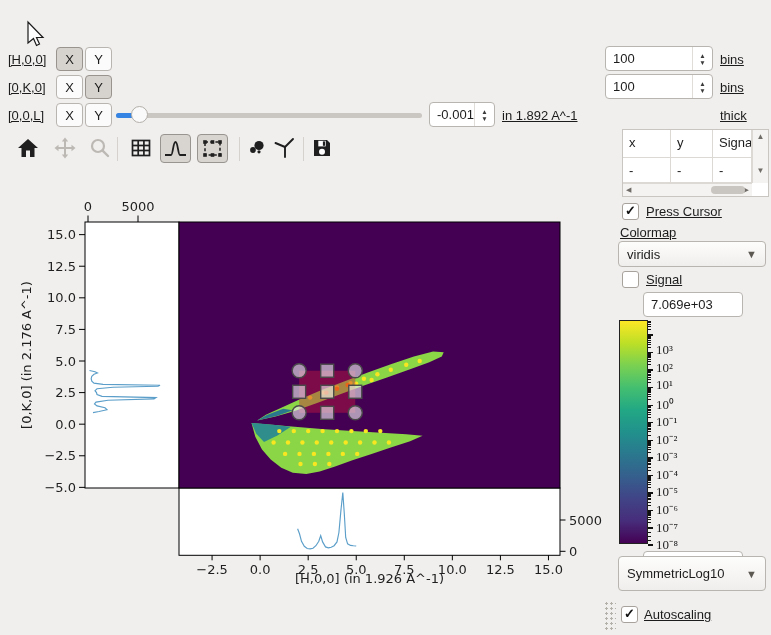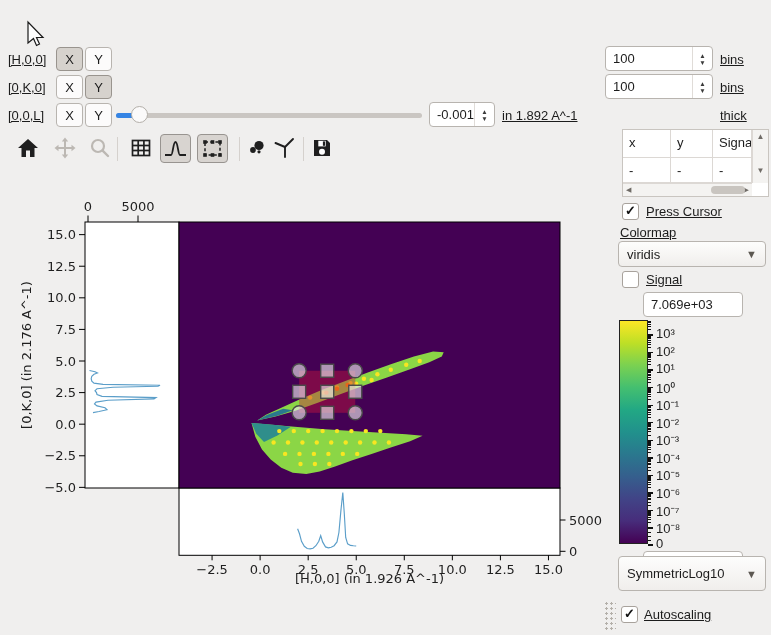--- a/index.html
+++ b/index.html
@@ -49,21 +49,21 @@
            border-bottom:1px solid #dcd8d4;background:#fff;padding:5px 0 0 6px;
            overflow:hidden;white-space:nowrap;}
   .ct-vscroll{position:absolute;right:0;top:0;width:16px;height:53px;background:#f4f3f1;
               border-left:1px solid #dcd8d4;font-size:8px;color:#6f6b66;text-align:center;box-sizing:border-box;}
   .ct-hscroll{position:absolute;left:0;bottom:0;width:129px;height:13px;background:#f4f3f1;
               border-top:1px solid #dcd8d4;font-size:7px;color:#6f6b66;box-sizing:border-box;}
   .ct-hhandle{position:absolute;left:88px;top:2px;width:34px;height:8px;background:#c9c5c0;border-radius:4px;}
   
   .cbar{position:absolute;left:619px;top:320px;width:29px;height:224px;border:1px solid #222;box-sizing:border-box;}
   #cbar-ticks{position:absolute;left:0;top:0;width:771px;height:635px;pointer-events:none;}
-  .cbar-lab{position:absolute;font-family:Liberation Sans, sans-serif;font-size:13px;color:#1f1f1f;white-space:nowrap;}
+  .cbar-lab{position:absolute;font-family:Liberation Serif, serif;font-size:13px;color:#1f1f1f;white-space:nowrap;margin-top:16px;}
   
   .statusbar{position:absolute;left:8px;top:604px;font-size:13.2px;white-space:nowrap;}
   .splitter{position:absolute;left:604px;top:601px;width:12px;height:30px;
             background-image:radial-gradient(#b3afa9 1px,transparent 1.2px);background-size:5px 5px;}
   svg.figlayer{position:absolute;left:0;top:0;}
 </style>
 </head>
 <body>
 
 <div class="window">

